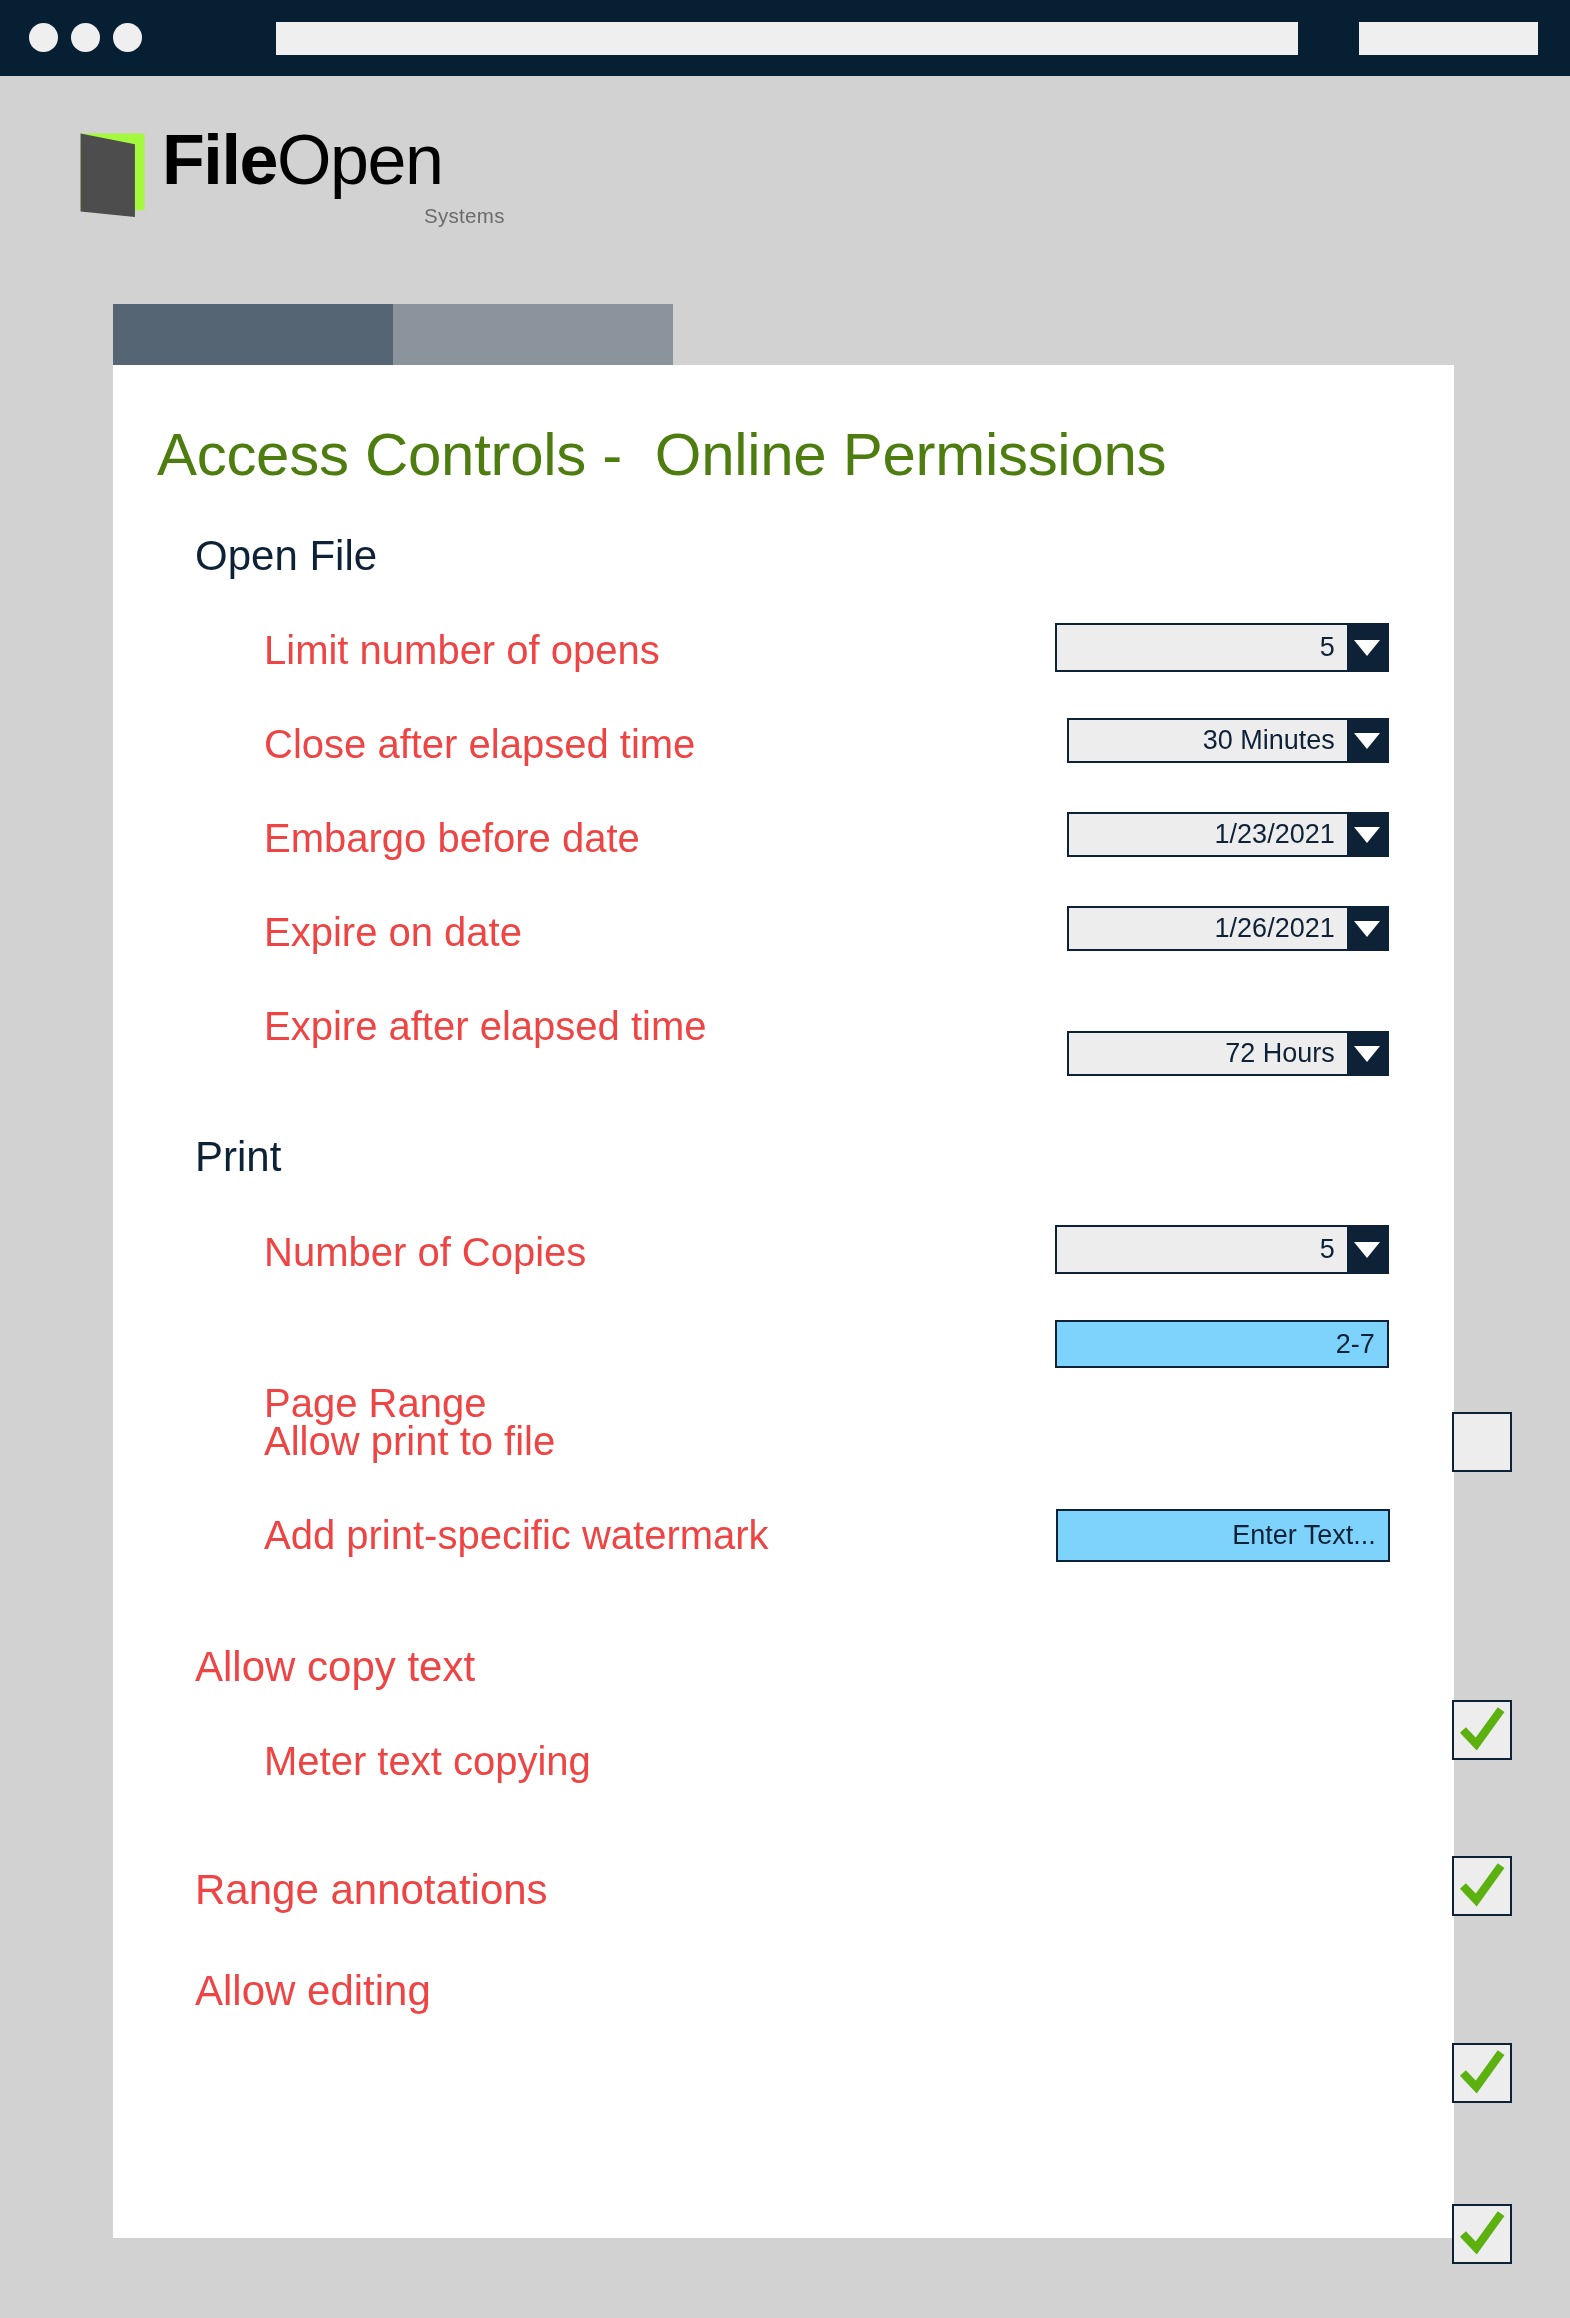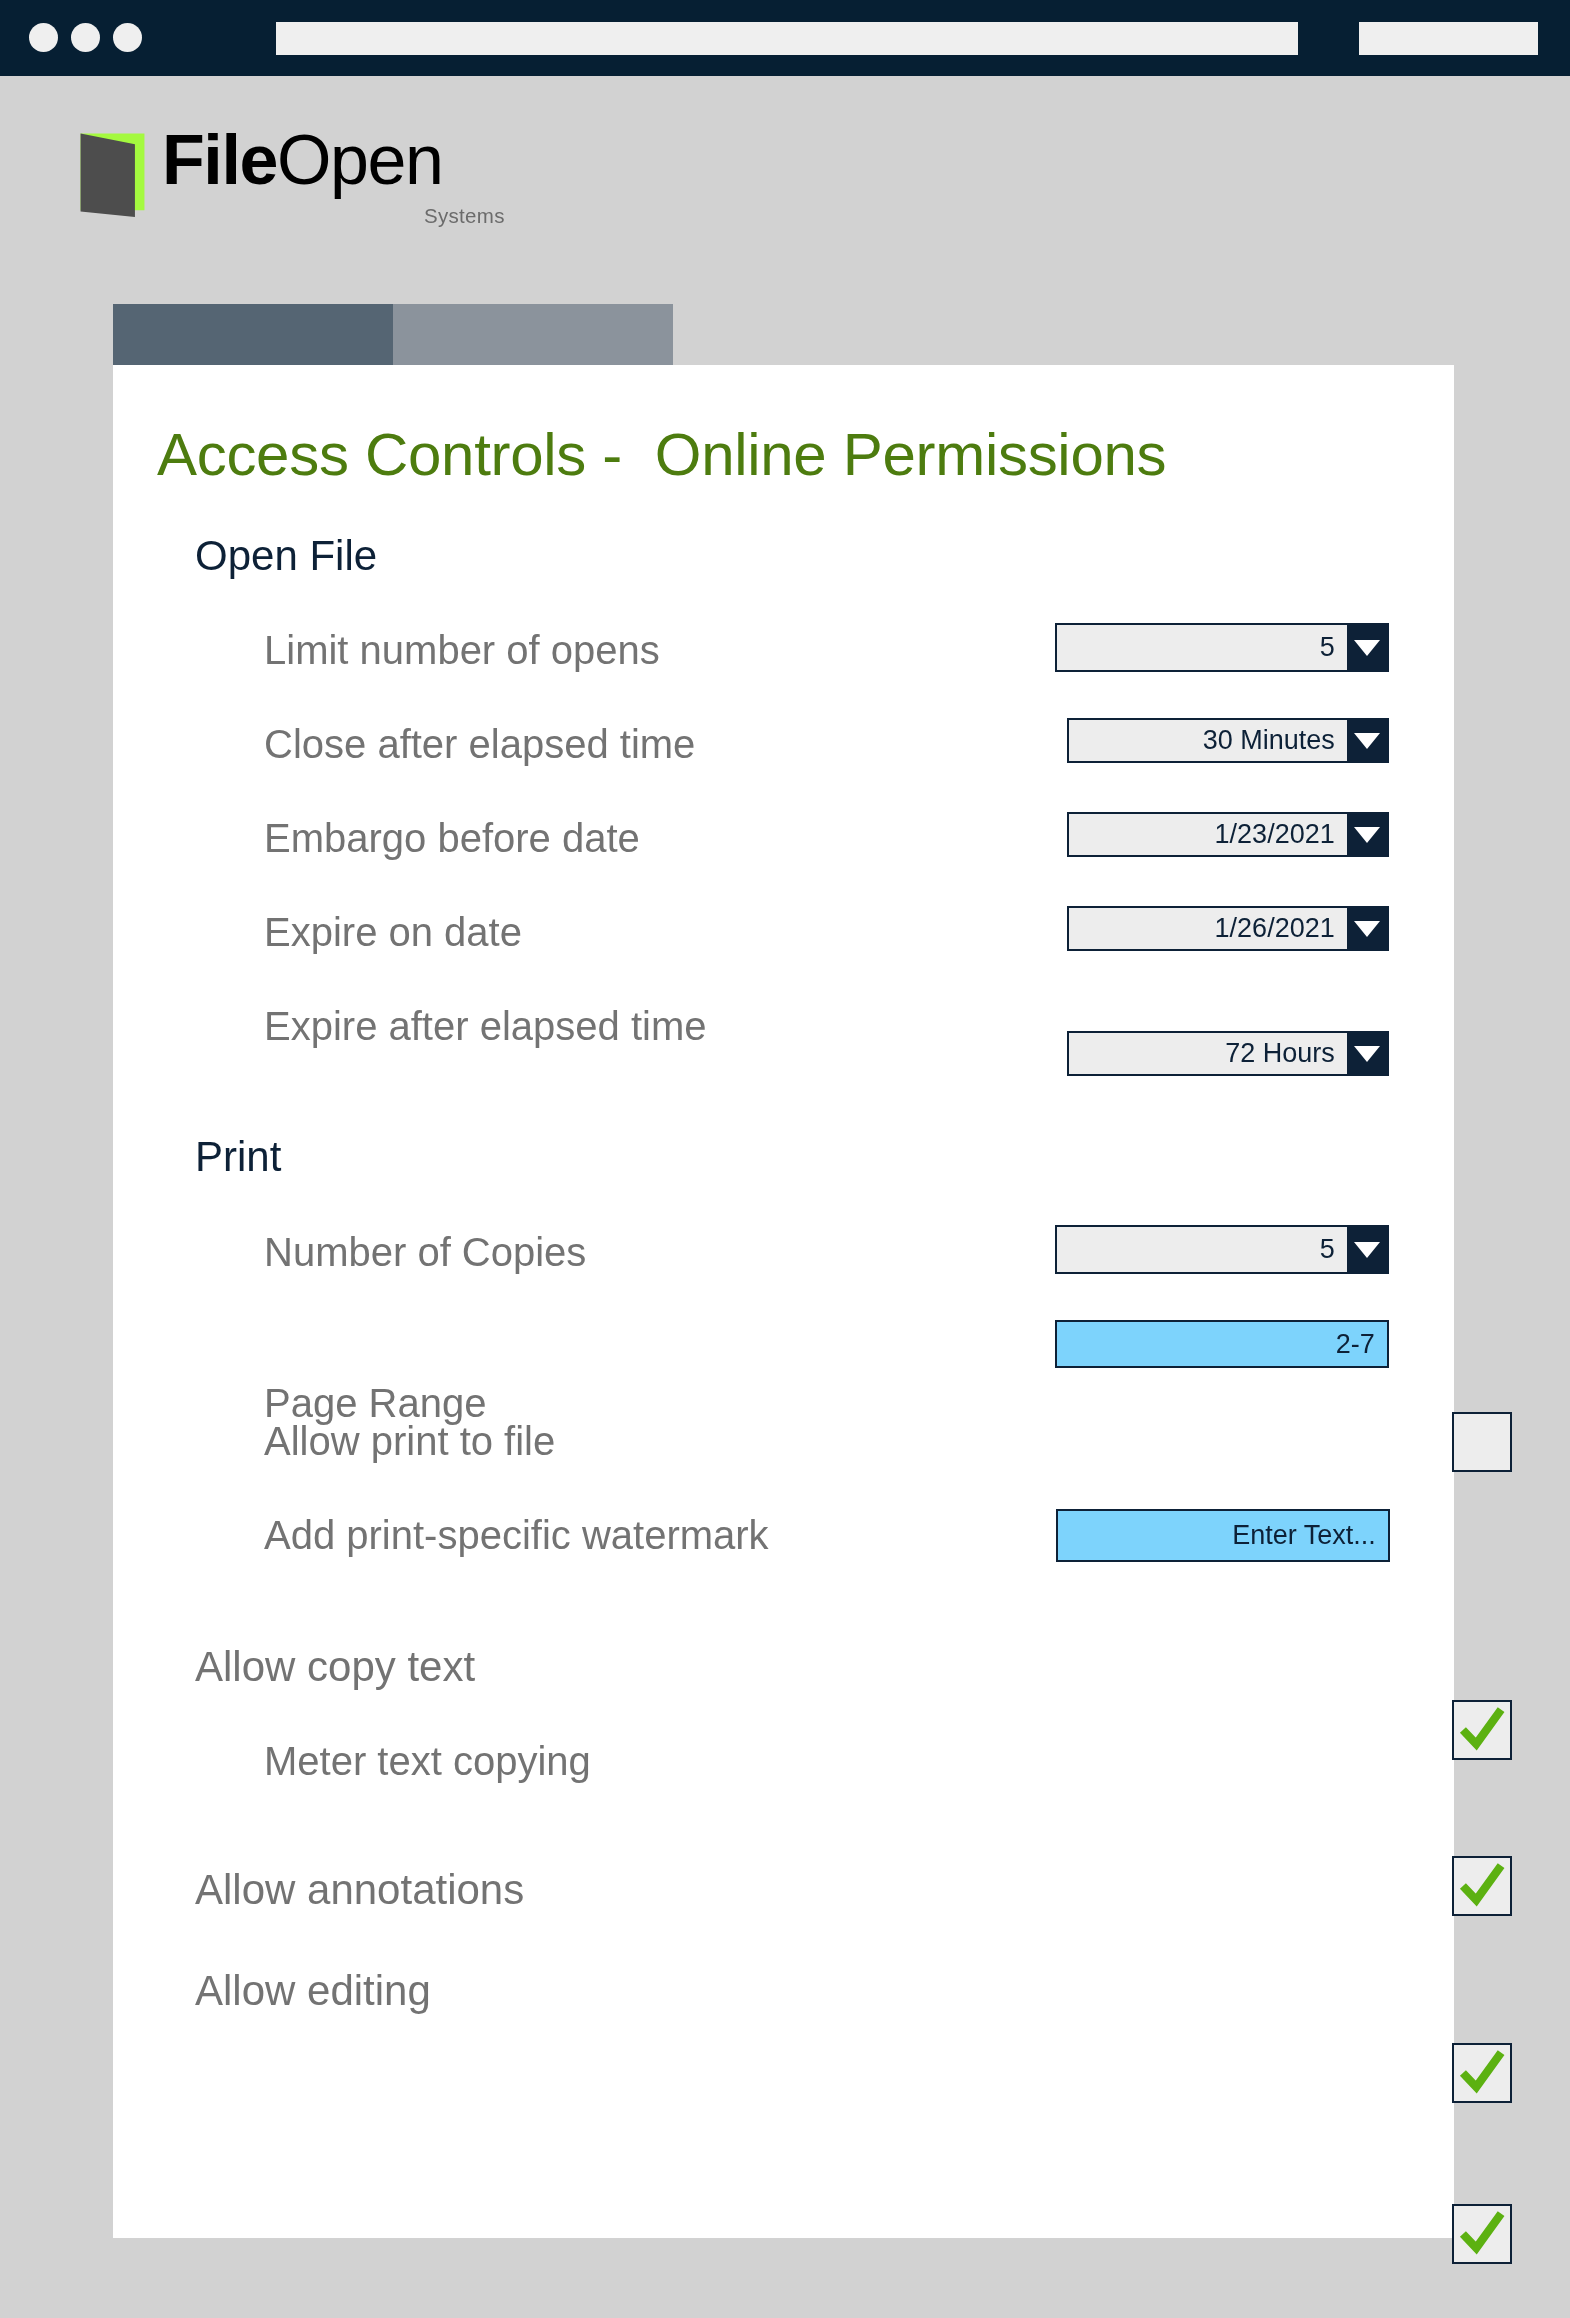--- a/index.html
+++ b/index.html
@@ -59,21 +59,21 @@
     font-size:60px;color:#4d7c0f;font-weight:normal;
     white-space:pre;letter-spacing:-0.3px;
   }
   .section-head{
     position:absolute;left:82px;
     font-size:42px;color:#0d2137;font-weight:normal;
     white-space:nowrap;
   }
   .row-label{
     position:absolute;
-    font-size:40px;color:#737373;font-weight:normal;
+    font-size:40px;color:#ef4444;font-weight:normal;
     white-space:nowrap;
   }
   .lvl1{left:82px;}
   .lvl2{left:151px;}
   
   .ctrl{position:absolute;}
   .select{
     display:flex;align-items:stretch;
     border:2px solid #0d2137;background:#ededed;
     box-sizing:border-box;
@@ -207,21 +207,21 @@
     </svg>
   </div>
 
   <div class="row-label lvl2" style="top:1374px;">Meter text copying</div>
   <div class="ctrl checkbox" style="left:1339px;top:1371px;width:60px;height:60px;">
     <svg class="tick" viewBox="0 0 88 88">
       <path d="M14 44 L35 66 L74 12" fill="none" stroke="#5cb111" stroke-width="13"></path>
     </svg>
   </div>
 
-  <div class="row-label lvl1" style="top:1501px;font-size:42px;">Allow annotations</div>
+  <div class="row-label lvl1" style="top:1501px;font-size:42px;">Range annotations</div>
   <div class="ctrl checkbox" style="left:1339px;top:1498px;width:60px;height:60px;">
     <svg class="tick" viewBox="0 0 88 88">
       <path d="M14 44 L35 66 L74 12" fill="none" stroke="#5cb111" stroke-width="13"></path>
     </svg>
   </div>
 
   <div class="row-label lvl1" style="top:1602px;font-size:42px;">Allow editing</div>
   <div class="ctrl checkbox" style="left:1339px;top:1599px;width:60px;height:60px;">
     <svg class="tick" viewBox="0 0 88 88">
       <path d="M14 44 L35 66 L74 12" fill="none" stroke="#5cb111" stroke-width="13"></path>

